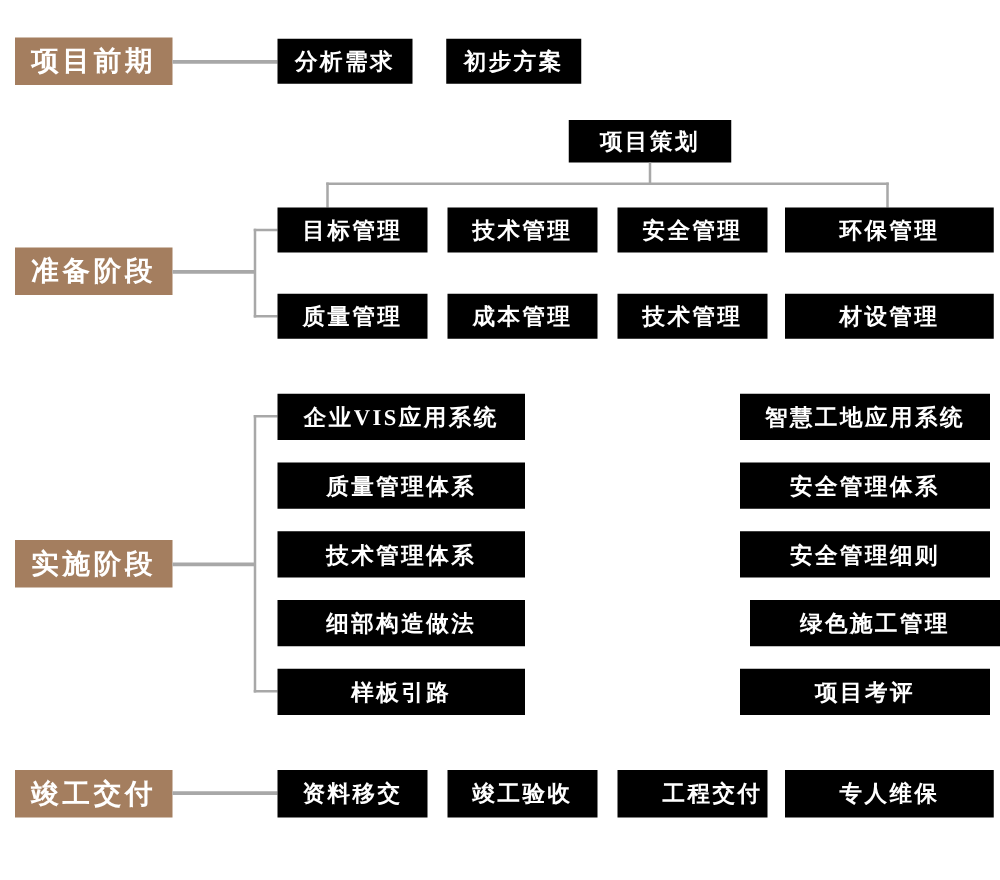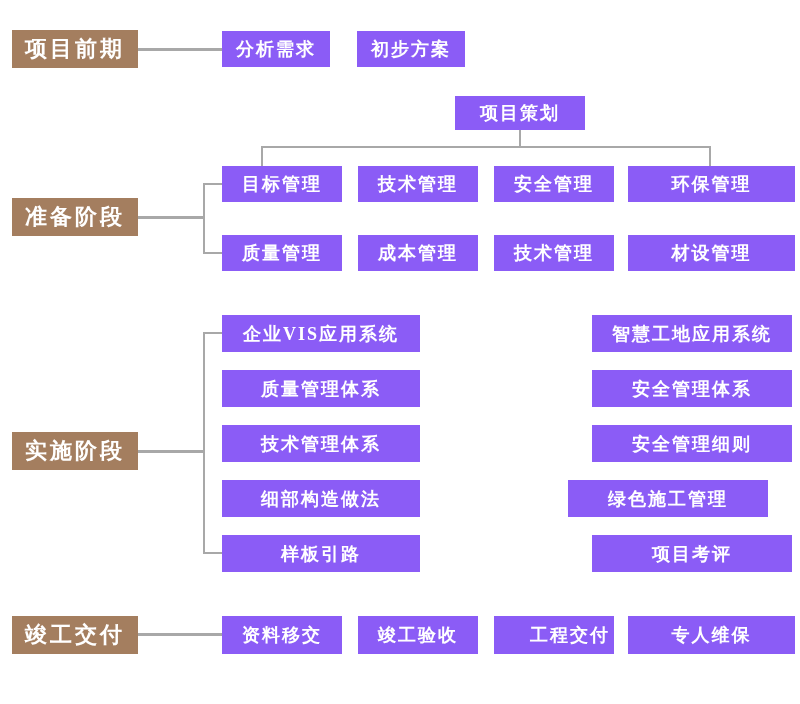--- a/index.html
+++ b/index.html
@@ -20,21 +20,21 @@
     font-weight: bold;
     box-sizing: border-box;
     white-space: nowrap;
   }
   .phase {
     background: #A47E5F;
     font-size: 22px;
     letter-spacing: 3px;
   }
   .node {
-    background: #8b5cf6;
+    background: #000000;
     font-size: 18px;
     letter-spacing: 2px;
   }
   .line {
     position: absolute;
     background: #A8A8A8;
   }
 </style>
 </head>
 <body>
@@ -76,21 +76,21 @@
 
   <div class="box node" style="left:222px; top:315px; width:198px; height:37px;">企业VIS应用系统</div>
   <div class="box node" style="left:222px; top:370px; width:198px; height:37px;">质量管理体系</div>
   <div class="box node" style="left:222px; top:425px; width:198px; height:37px;">技术管理体系</div>
   <div class="box node" style="left:222px; top:480px; width:198px; height:37px;">细部构造做法</div>
   <div class="box node" style="left:222px; top:535px; width:198px; height:37px;">样板引路</div>
 
   <div class="box node" style="left:592px; top:315px; width:200px; height:37px;">智慧工地应用系统</div>
   <div class="box node" style="left:592px; top:370px; width:200px; height:37px;">安全管理体系</div>
   <div class="box node" style="left:592px; top:425px; width:200px; height:37px;">安全管理细则</div>
-  <div class="box node" style="left:568px; top:480px; width:200px; height:37px;">绿色施工管理</div>
+  <div class="box node" style="left:600px; top:480px; width:200px; height:37px;">绿色施工管理</div>
   <div class="box node" style="left:592px; top:535px; width:200px; height:37px;">项目考评</div>
 
   <div class="box phase" style="left:12px; top:616px; width:126px; height:38px;">竣工交付</div>
   <div class="line" style="left:138px; top:633px; width:84px; height:3px;"></div>
   <div class="box node" style="left:222px; top:616px; width:120px; height:38px;">资料移交</div>
   <div class="box node" style="left:358px; top:616px; width:120px; height:38px;">竣工验收</div>
   <div class="box node" style="left:494px; top:616px; width:120px; height:38px;padding-left:32px;">工程交付</div>
   <div class="box node" style="left:628px; top:616px; width:167px; height:38px;">专人维保</div>
 
 </div>

